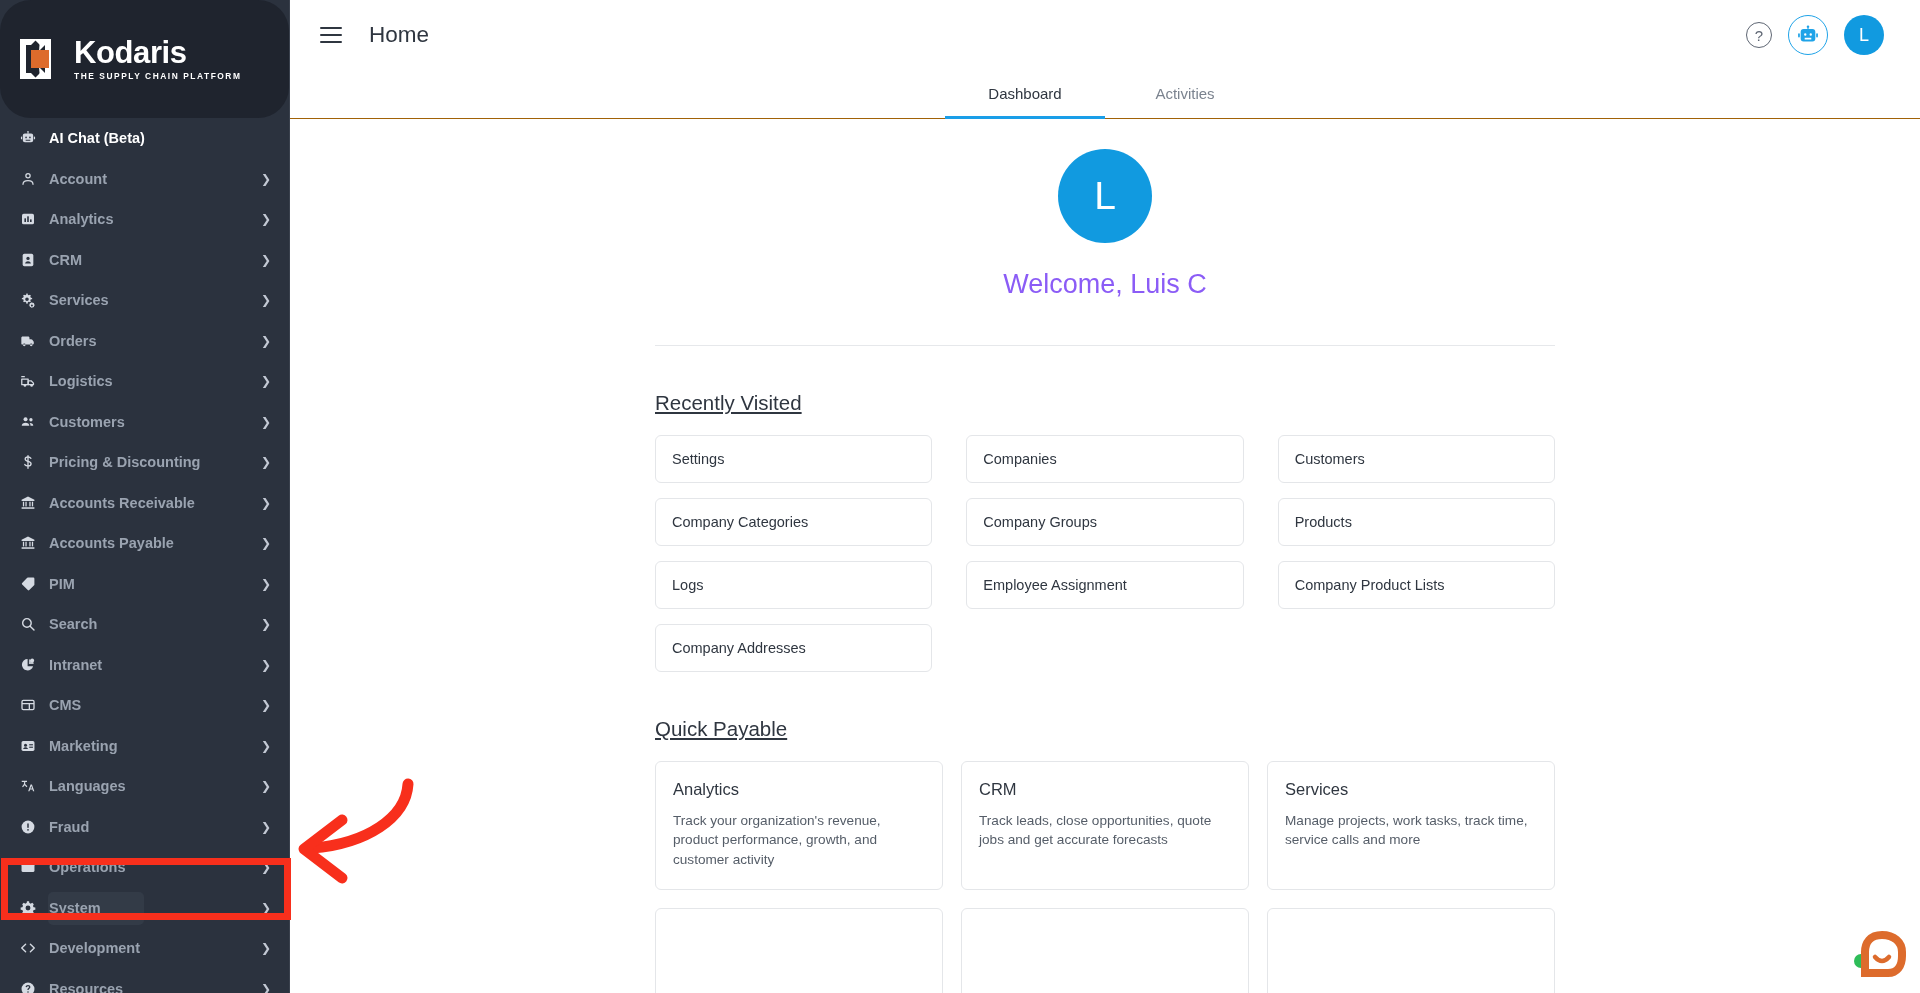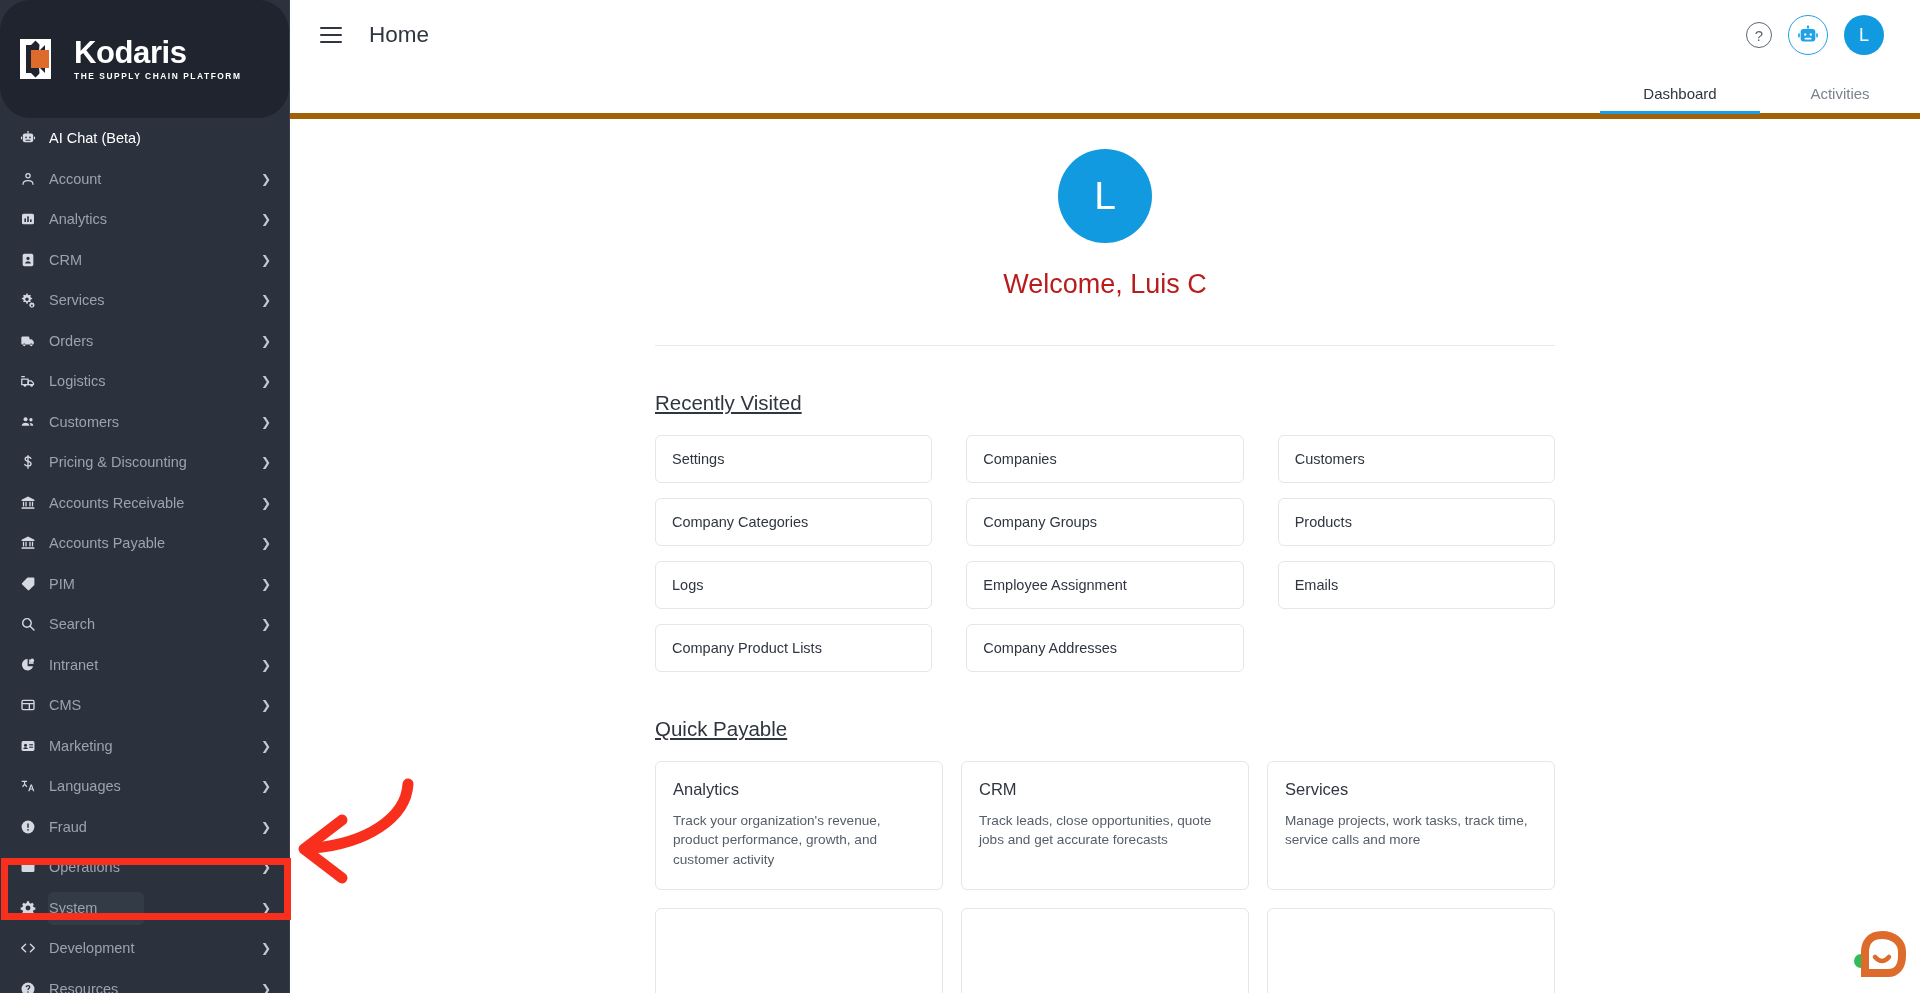--- a/index.html
+++ b/index.html
@@ -53,21 +53,21 @@
     cursor: pointer;
     position: relative;
   }
   .nav-item.active-first { color: #ffffff; }
   .nav-item .ico {
     width: 22px; flex: 0 0 22px;
     display: flex; align-items: center; justify-content: flex-start;
     color: #d5dae2;
   }
   .nav-item .ico svg { display:block; }
-  .nav-label { margin-left: 7px; white-space: nowrap; }
+  .nav-label { margin-left: 7px; white-space: nowrap; font-weight: bold; }
   .chev {
     margin-left: auto; color: #c3c9d4;
     font-size: 12px; line-height: 1;
     display:flex; align-items:center;
   }
   .nav-item.hovered .nav-label-bg {
     position: absolute; left: 48px; top: 4px;
     width: 96px; height: 33px;
     background: #333b47; border-radius: 5px; z-index: 0;
   }
@@ -94,43 +94,43 @@
   }
   .avatar-sm {
     width: 40px; height: 40px; border-radius: 50%;
     background: #119ae0; color:#fff;
     display:flex; align-items:center; justify-content:center;
     font-size: 18px; cursor:pointer;
   }
 
   
   #tabs {
-    display: flex; justify-content: flex-end;
-    border-bottom: 6px solid #a16207;
+    display: flex; justify-content: center;
+    border-bottom: 1px solid #a16207;
     height: 49px;
   }
   .tab {
     width: 160px; text-align: center; line-height: 47px;
     font-size: 15px; color: #7b838f; cursor: pointer;
     border-bottom: 3px solid transparent;
     margin-bottom: -1px;
   }
   .tab.selected { color: #2f3640; border-bottom-color: #1a9ee8; font-weight: 500; }
 
   
   #content { height: 874px; overflow: hidden; position: relative; }
   #content-inner { width: 900px; margin: 0 auto; padding-top: 30px; }
 
   .avatar-lg {
     width: 94px; height: 94px; border-radius: 50%;
     background: #119ae0; color: #fff;
     display:flex; align-items:center; justify-content:center;
     font-size: 39px; margin: 0 auto;
   }
-  .welcome { text-align:center; font-size: 27px; color: #b91c1c; margin-top: 26px; font-weight: 400; }
+  .welcome { text-align:center; font-size: 27px; color: #8b5cf6; margin-top: 26px; font-weight: 400; }
   .divider { height: 1px; background: #e6e8eb; margin: 45px 0 0 0; }
 
   .section-title { font-size: 20.5px; color: #2f3640; margin: 45px 0 20px 0; font-weight: 400; text-decoration: underline; }
   .grid { display: grid; grid-template-columns: repeat(3, 1fr); gap: 15px 34px; }
   .card {
     border: 1px solid #e4e6e9; border-radius: 6px;
     background: #fff; min-height: 48px;
     display: flex; align-items: center;
     padding: 0 16px;
     font-size: 14.5px; color: #2f3640;
@@ -467,21 +467,20 @@
         <h2 class="section-title">Recently Visited</h2>
         <div class="grid" id="recent-grid">
             <div class="card">Settings</div>
             <div class="card">Companies</div>
             <div class="card">Customers</div>
             <div class="card">Company Categories</div>
             <div class="card">Company Groups</div>
             <div class="card">Products</div>
             <div class="card">Logs</div>
             <div class="card">Employee Assignment</div>
-            <div class="card">Emails</div>
             <div class="card">Company Product Lists</div>
             <div class="card">Company Addresses</div>
           </div>
 
         <h2 class="section-title">Quick Payable</h2>
         <div class="qgrid" id="quick-grid">
             <div class="qcard">
               <div class="qcard-title">Analytics</div>
               <div class="qcard-desc">Track your organization's revenue, product performance, growth, and customer activity</div>
             </div>

